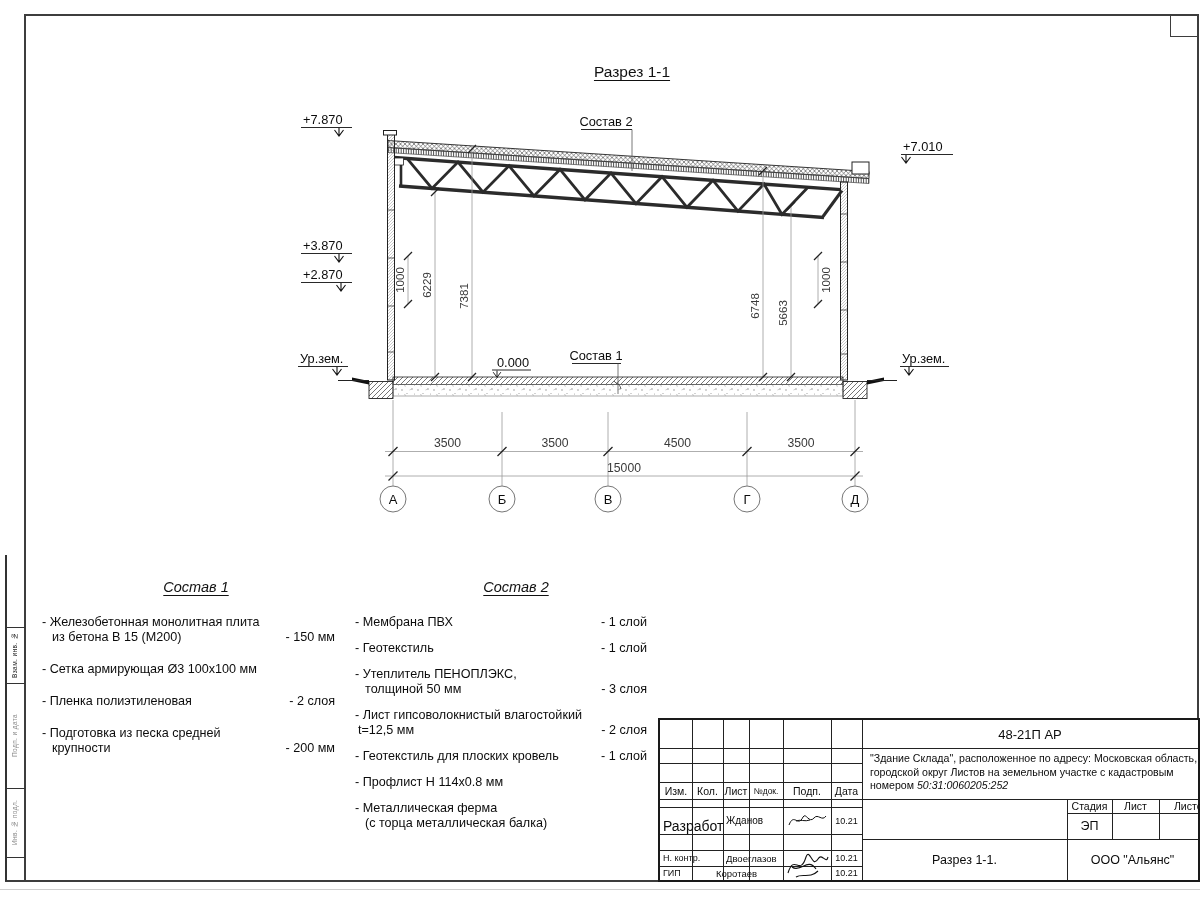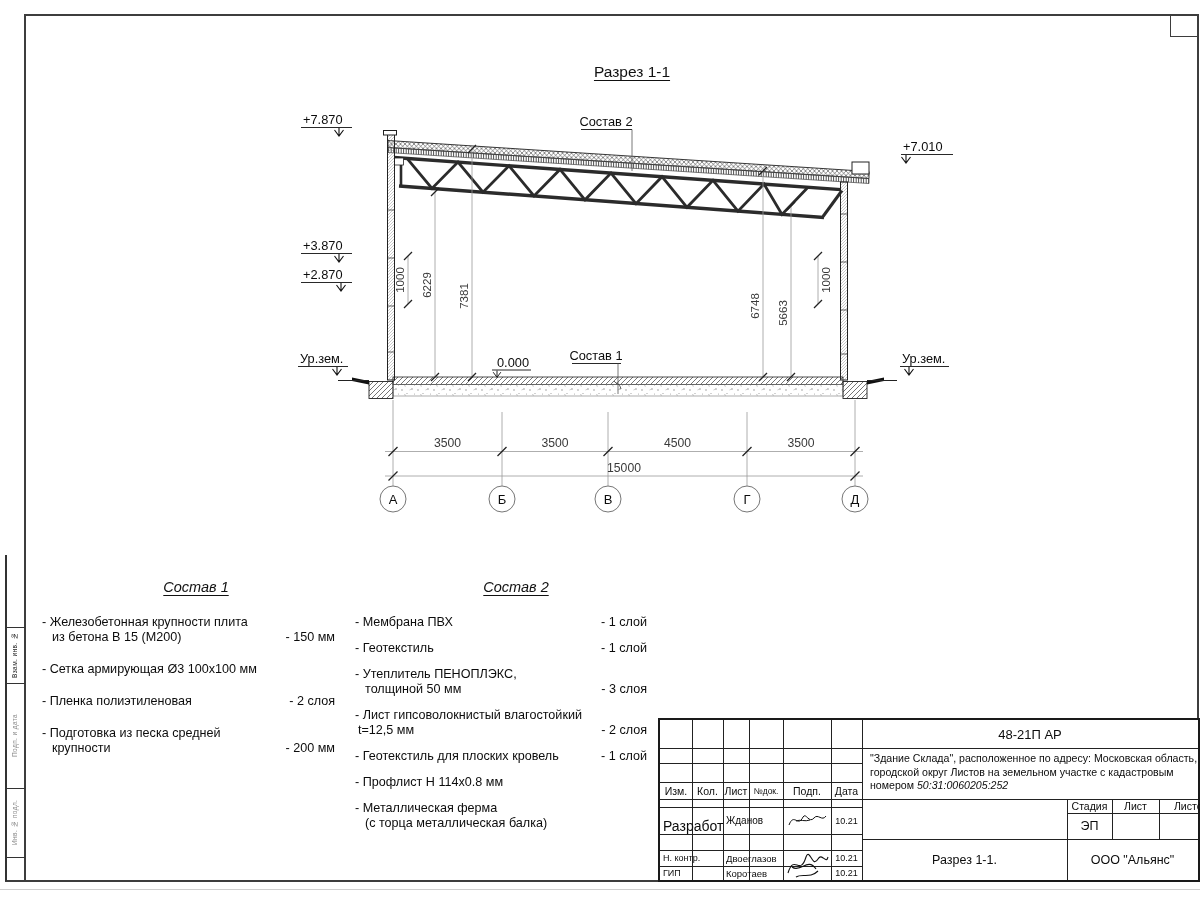--- a/index.html
+++ b/index.html
@@ -239,21 +239,21 @@
     <text class="ax" x="608" y="503.5">В</text>
     <text class="ax" x="747" y="503.5">Г</text>
     <text class="ax" x="855" y="503.5">Д</text>
   </g>
 </svg>
 
 <div class="list-title" style="left:150px;top:579px;width:92px">Состав 1</div>
 <div class="mat-list" style="left:42px;top:615px;width:293px">
   <div class="mat-item mb17">
     <div class="mat-text">
-        <div>- Железобетонная  крупности плита</div>
+        <div>- Железобетонная  монолитная плита</div>
       <div class="cont">из бетона В 15 (М200)</div>
       </div>
     <div class="mat-val">- 150 мм</div>
   </div>
   <div class="mat-item mb17">
     <div class="mat-text">
         <div>- Сетка армирующая Ø3 100х100 мм</div>
       </div>
     <div class="mat-val"></div>
   </div>
@@ -350,21 +350,21 @@
 
   <div class="c cl" style="left:0;top:92px;width:63px;height:27px;font-size:14px">Разработал</div>
   <div class="c cl" style="left:63px;top:87px;width:60px;height:27px;font-size:10px">Жданов</div>
   <div class="c" style="left:171px;top:87px;width:31px;height:27px;font-size:9px">10.21</div>
 
   <div class="c cl" style="left:0;top:130px;width:63px;height:16px;font-size:9px">Н. контр.</div>
   <div class="c cl" style="left:63px;top:130px;width:60px;height:16px;font-size:9.5px">Двоеглазов</div>
   <div class="c" style="left:171px;top:130px;width:31px;height:16px;font-size:9px">10.21</div>
 
   <div class="c cl" style="left:0;top:146px;width:63px;height:14px;font-size:9px">ГИП</div>
-  <div class="c cl" style="left:63px;top:146px;width:60px;height:14px;font-size:9.5px">Коротаев</div>
+  <div class="c cl" style="left:53px;top:146px;width:60px;height:14px;font-size:9.5px">Коротаев</div>
   <div class="c" style="left:171px;top:146px;width:31px;height:14px;font-size:9px">10.21</div>
 
   <svg class="abs" style="left:126px;top:89px" width="42" height="23" viewBox="0 0 42 23">
     <path d="M3,16 C8,3 12,19 17,8 C20,3 23,15 28,9 C32,4 36,13 40,7 M10,12 c4,-2 9,1 14,-1" fill="none" stroke="#111" stroke-width="1"></path>
   </svg>
   <svg class="abs" style="left:122px;top:127px" width="48" height="34" viewBox="0 0 48 34">
     <path d="M6,26 C12,6 18,30 24,10 C28,0 30,22 36,12 C40,5 44,18 46,10 M10,20 c8,6 16,-10 24,2 M14,30 c6,-4 14,2 22,-6" fill="none" stroke="#111" stroke-width="1.1"></path>
   </svg>
 
   <div class="c" style="left:202px;top:0;width:336px;height:28px;font-size:13px">48-21П АР</div>

